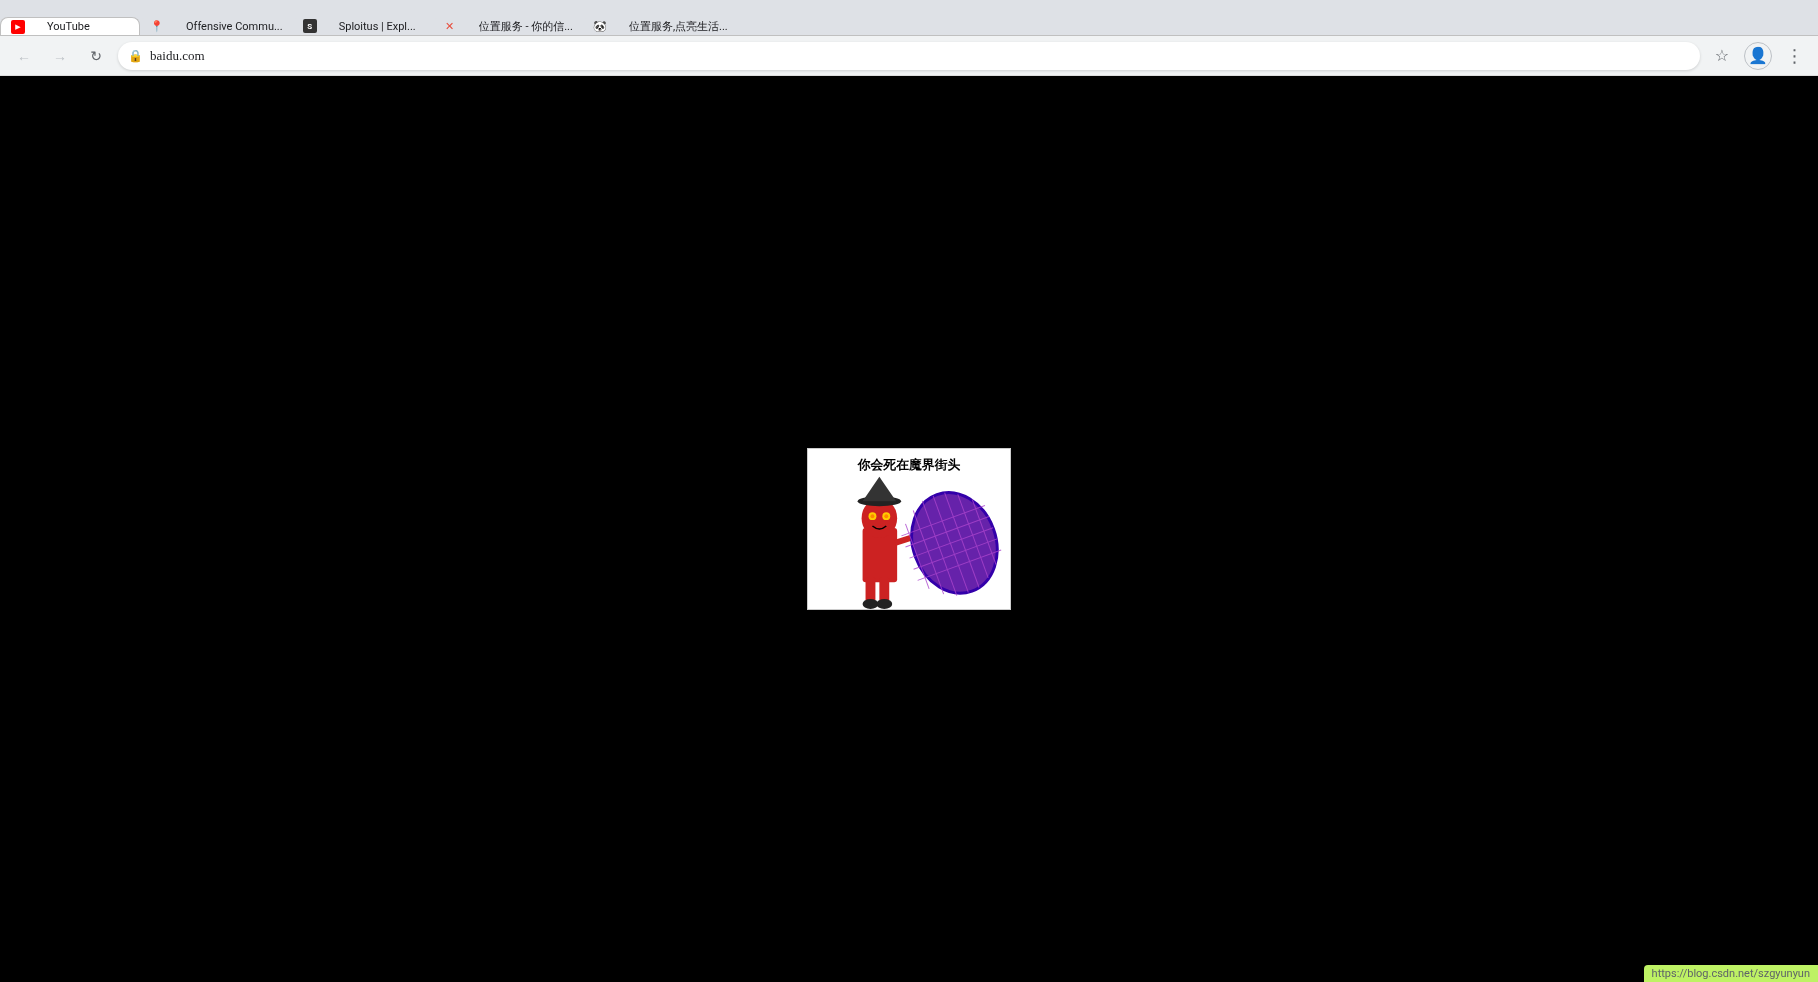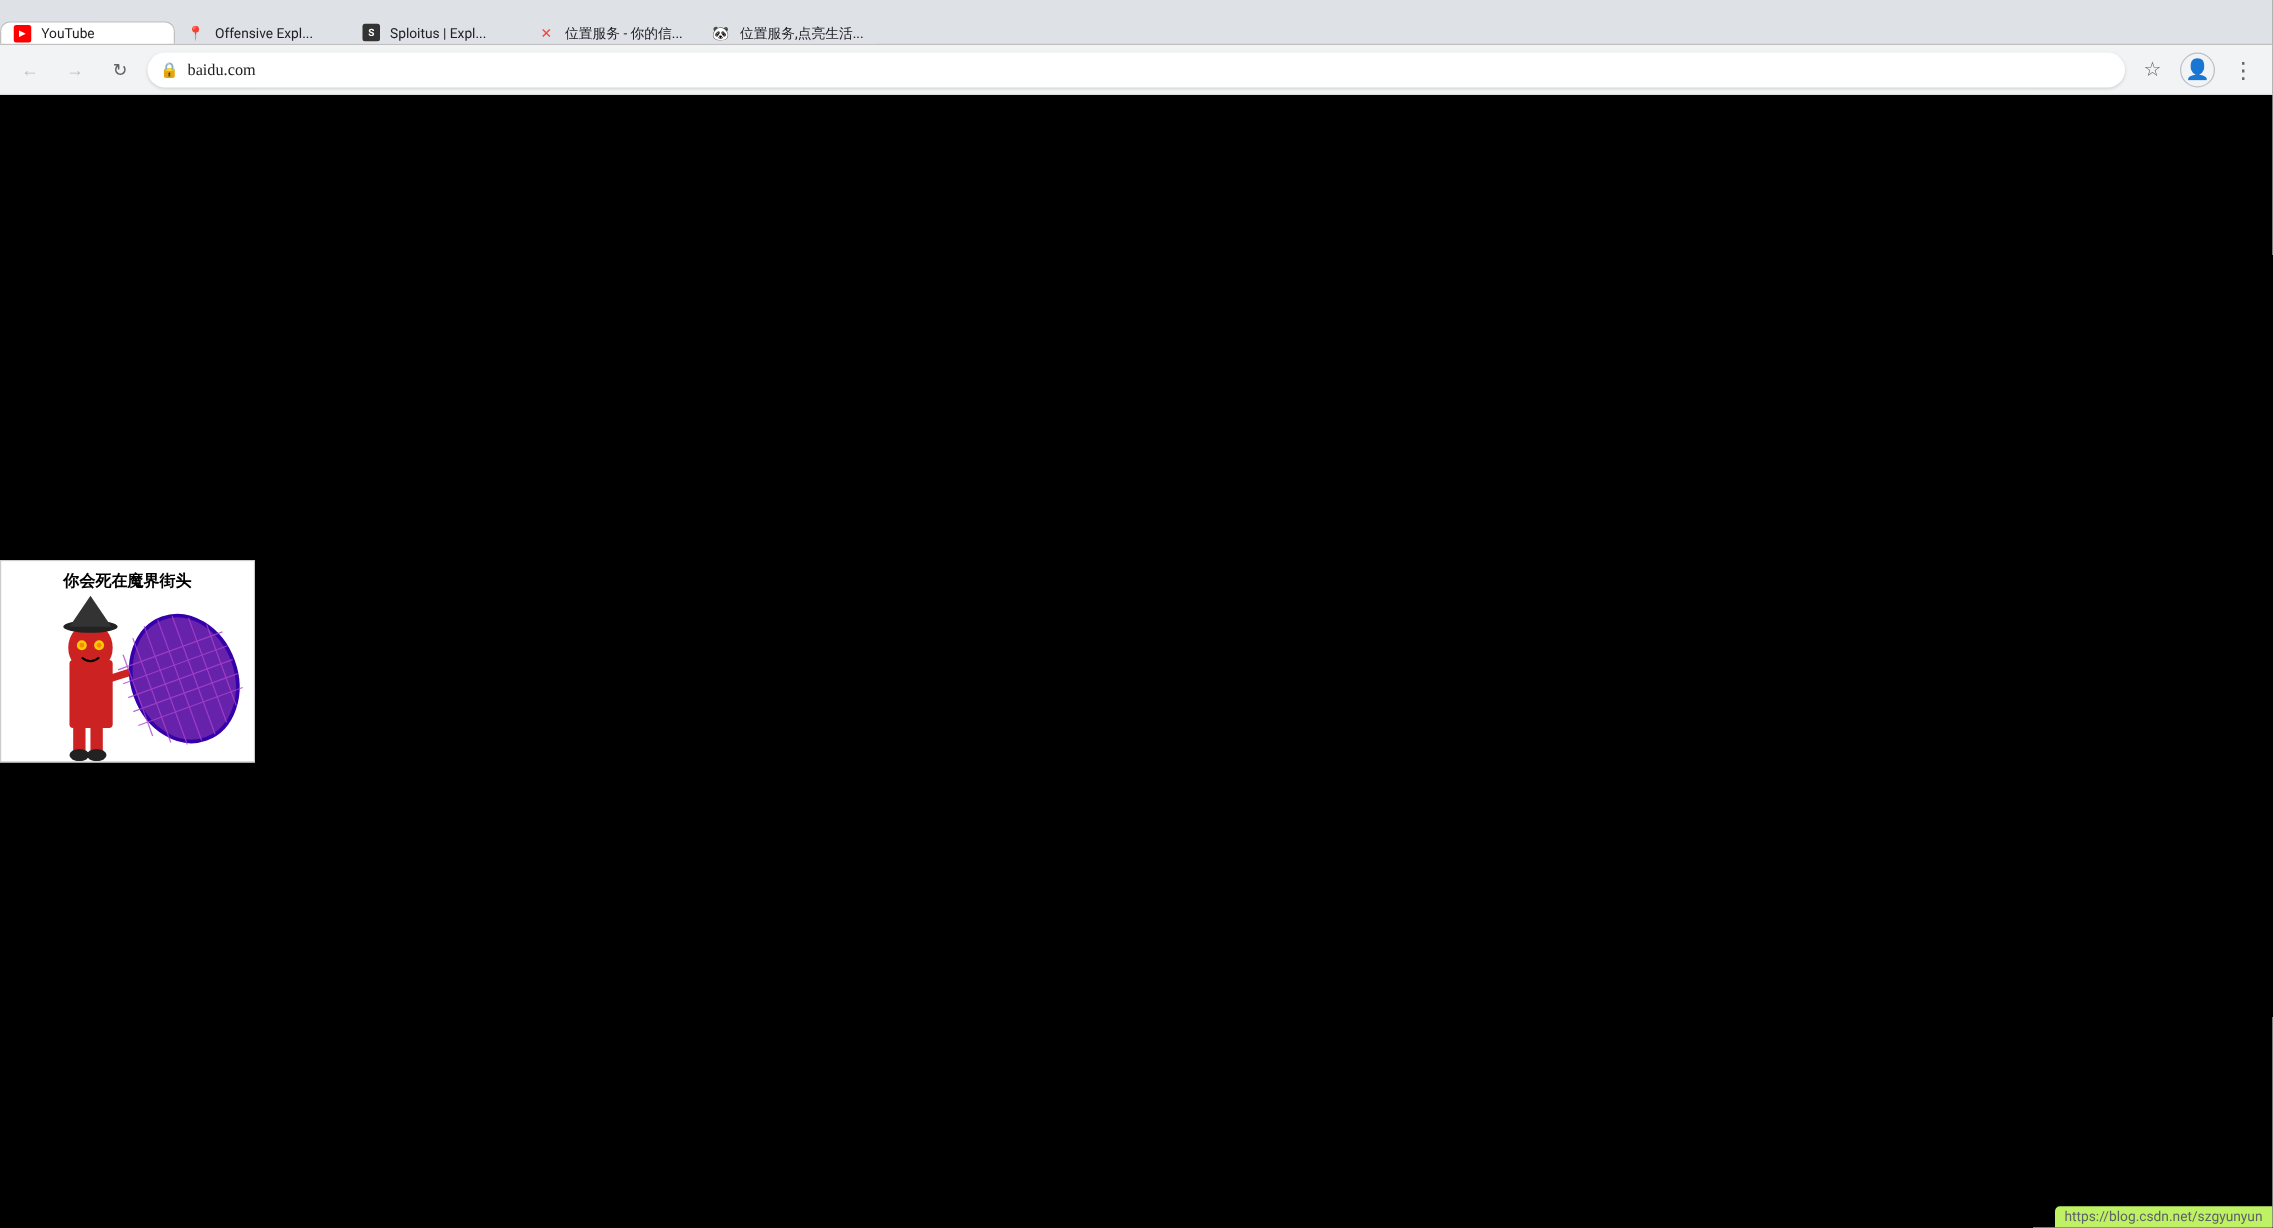--- a/index.html
+++ b/index.html
@@ -36,21 +36,21 @@
       border-bottom: 1px solid #c0c0c0;
     }
 
     .tab {
       height: 18px;
       background: #fff;
       border-radius: 8px 8px 0 0;
       display: flex;
       align-items: center;
       padding: 0 10px;
-      gap: 8px;
+      gap: 22px;
       max-width: 200px;
       min-width: 140px;
       border: 1px solid #c0c0c0;
       border-bottom: none;
       position: relative;
       font-size: 11px;
       color: #202124;
       cursor: pointer;
       white-space: nowrap;
       overflow: hidden;
@@ -218,20 +218,21 @@
       justify-content: center;
       letter-spacing: -1px;
     }
 
     
     .content-area {
       flex: 1;
       background: #000;
       display: flex;
       align-items: center;
+      justify-content: center;
       position: relative;
     }
 
     
     .meme-image {
       width: 204px;
       height: 162px;
       background: #fff;
       border: 1px solid #ccc;
       display: flex;
@@ -267,21 +268,21 @@
 
   <div class="tab-bar">
 
     <div class="tab">
       <div class="tab-favicon youtube"></div>
       <span class="tab-label">YouTube</span>
     </div>
 
     <div class="tab inactive">
       <div class="tab-favicon pin">📍</div>
-      <span class="tab-label">Offensive Expl...</span>
+      <span class="tab-label">Offensive Commu...</span>
     </div>
 
     <div class="tab inactive">
       <div class="tab-favicon sploitus">S</div>
       <span class="tab-label">Sploitus | Expl...</span>
     </div>
 
     <div class="tab inactive">
       <div class="tab-favicon anquan">✕</div>
       <span class="tab-label">位置服务 - 你的信...</span>

